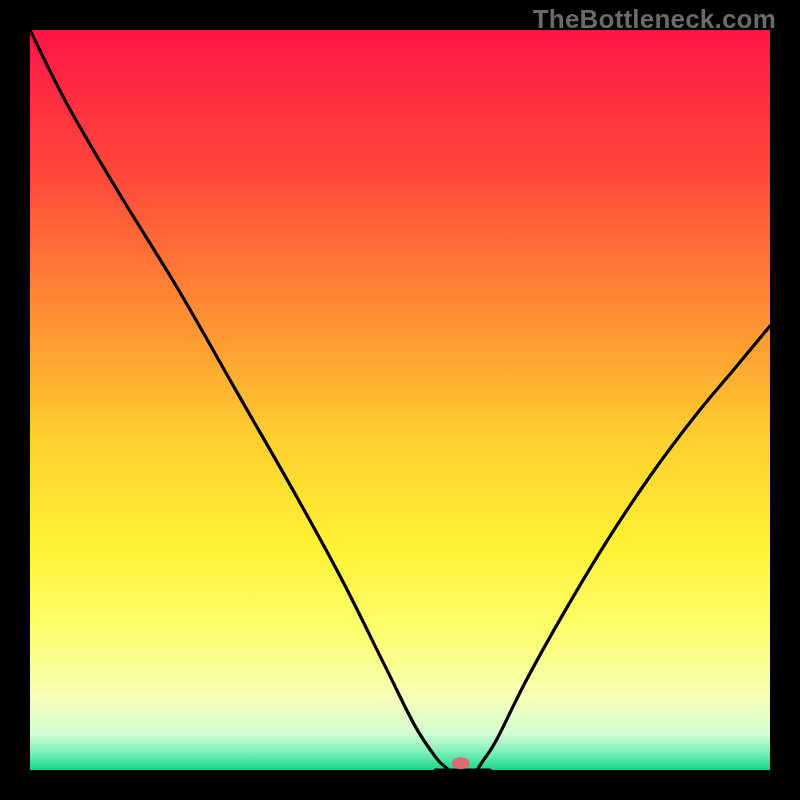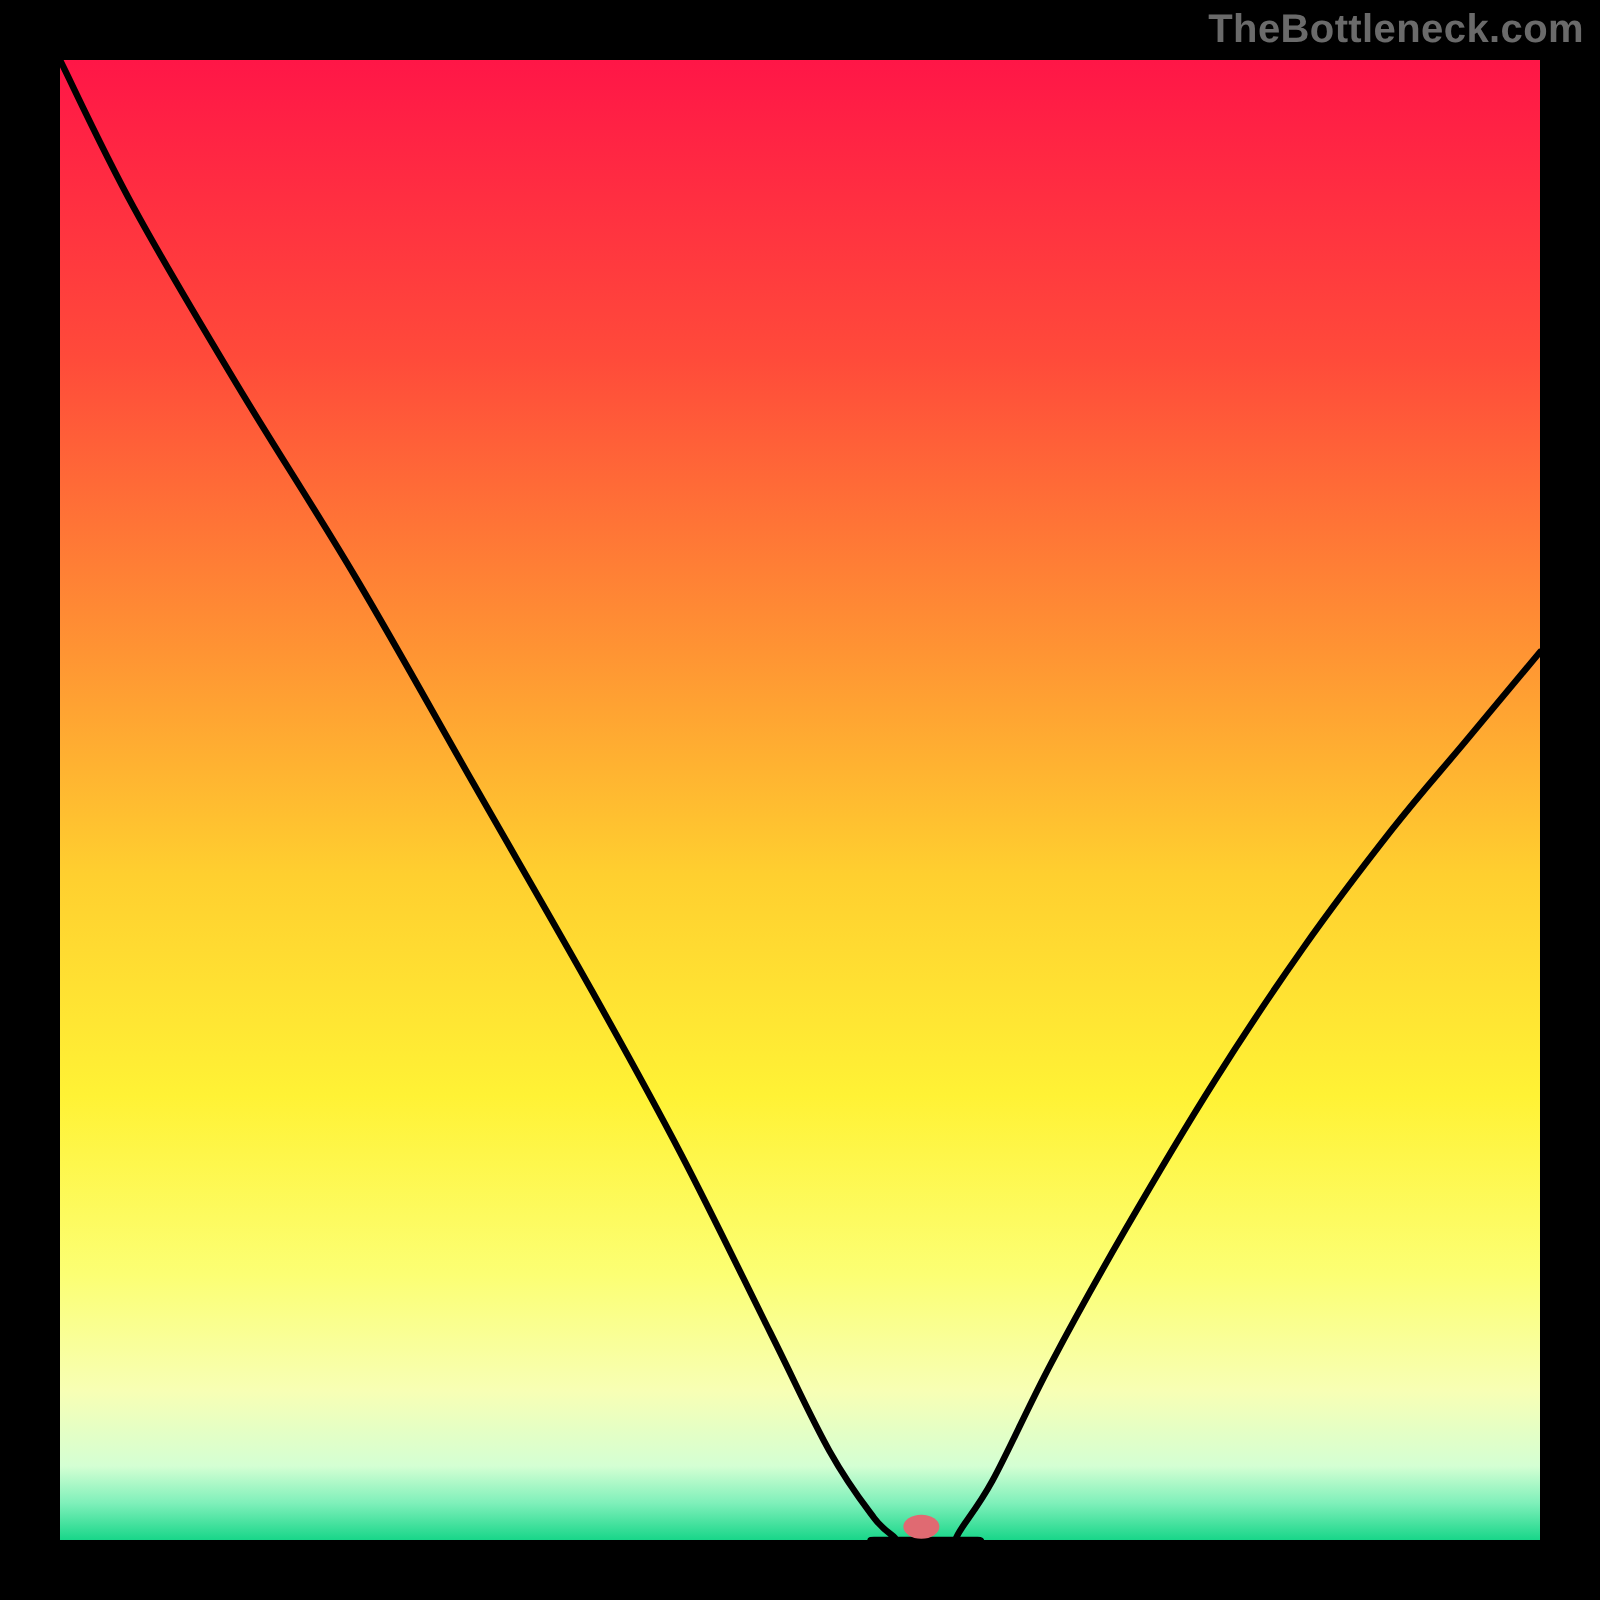--- a/index.html
+++ b/index.html
@@ -22,23 +22,23 @@
     position: absolute;
     left: 30px;
     top: 30px;
     width: 740px;
     height: 740px;
     overflow: hidden;
   }
   .watermark {
     position: absolute;
     top: 4px;
-    right: 8px;
+    right: 24px;
     font-family: Arial, Helvetica, sans-serif;
-    font-size: 20px;
+    font-size: 26px;
     font-weight: 600;
     color: #6a6a6a;
     letter-spacing: 0.2px;
     user-select: none;
   }
   svg {
     display: block;
   }
 </style>
 </head>

